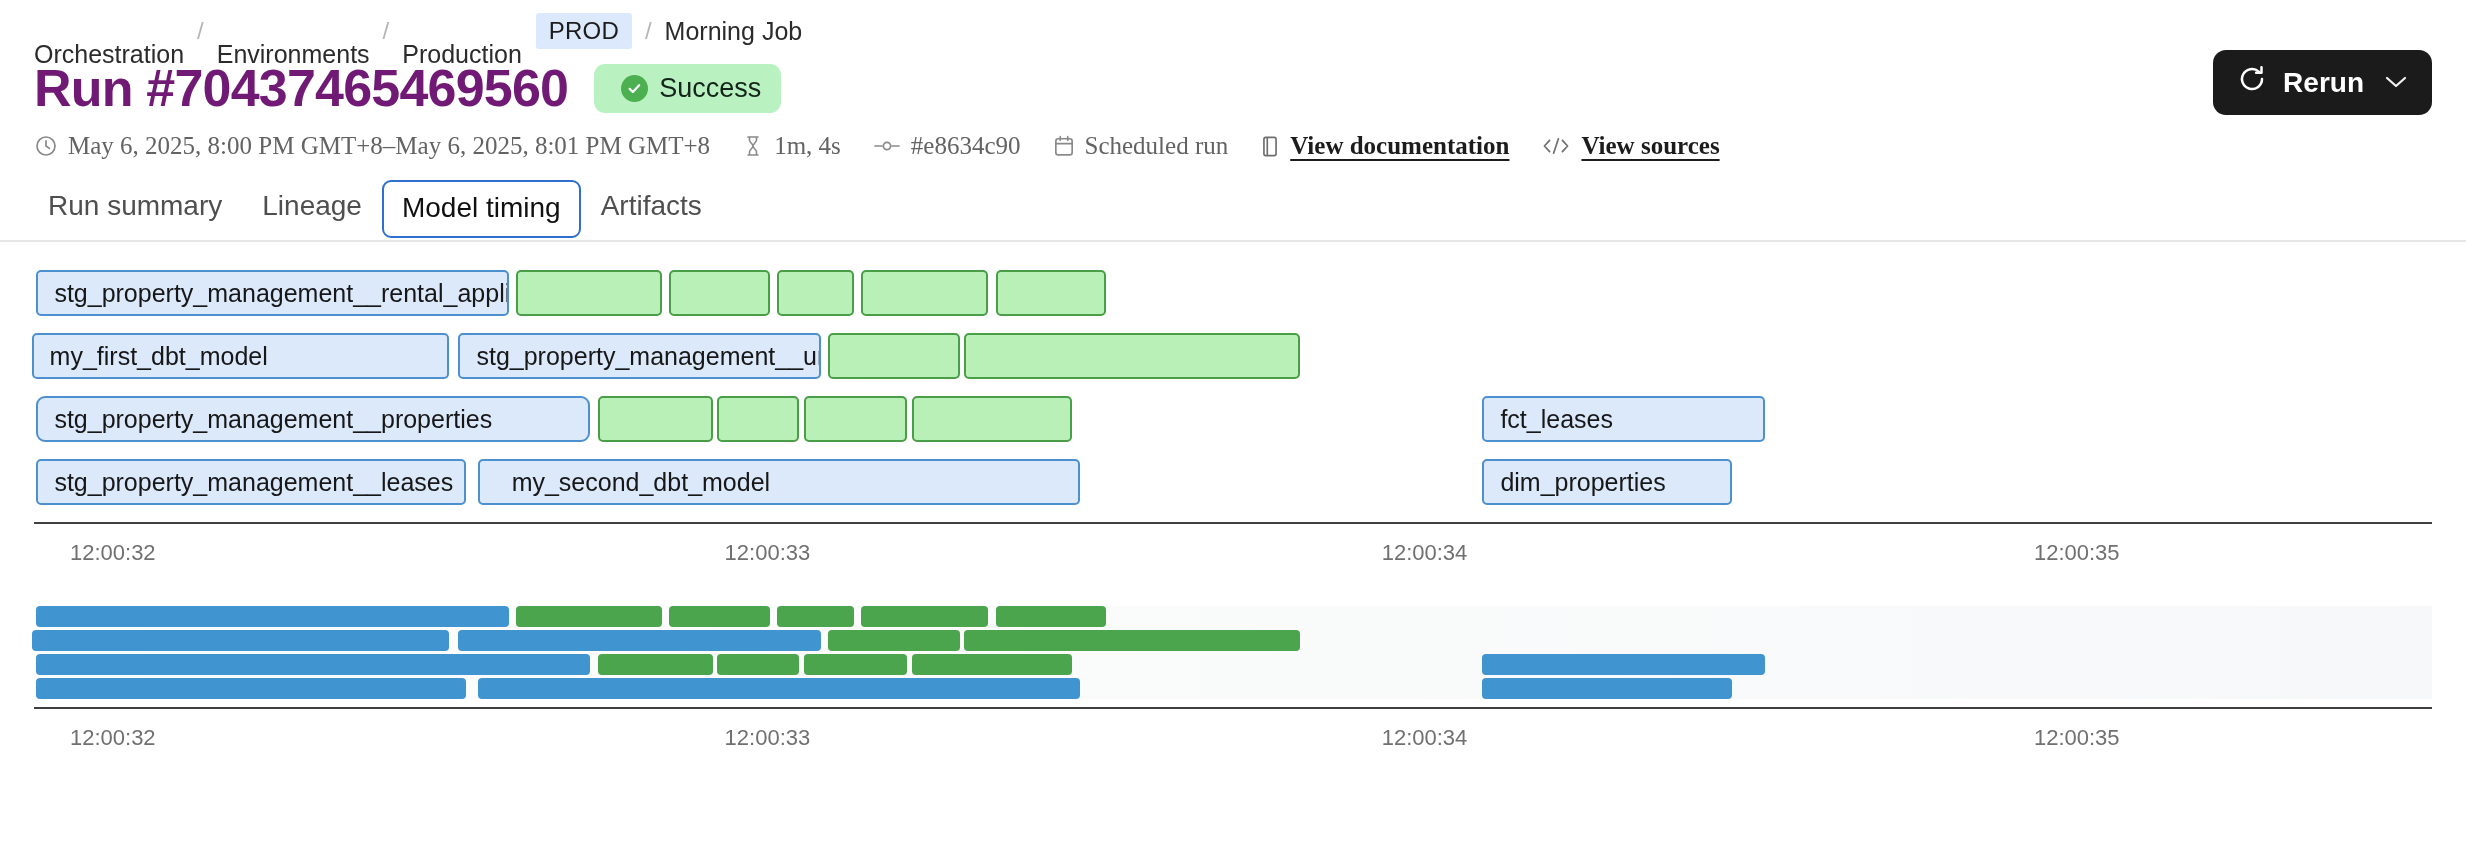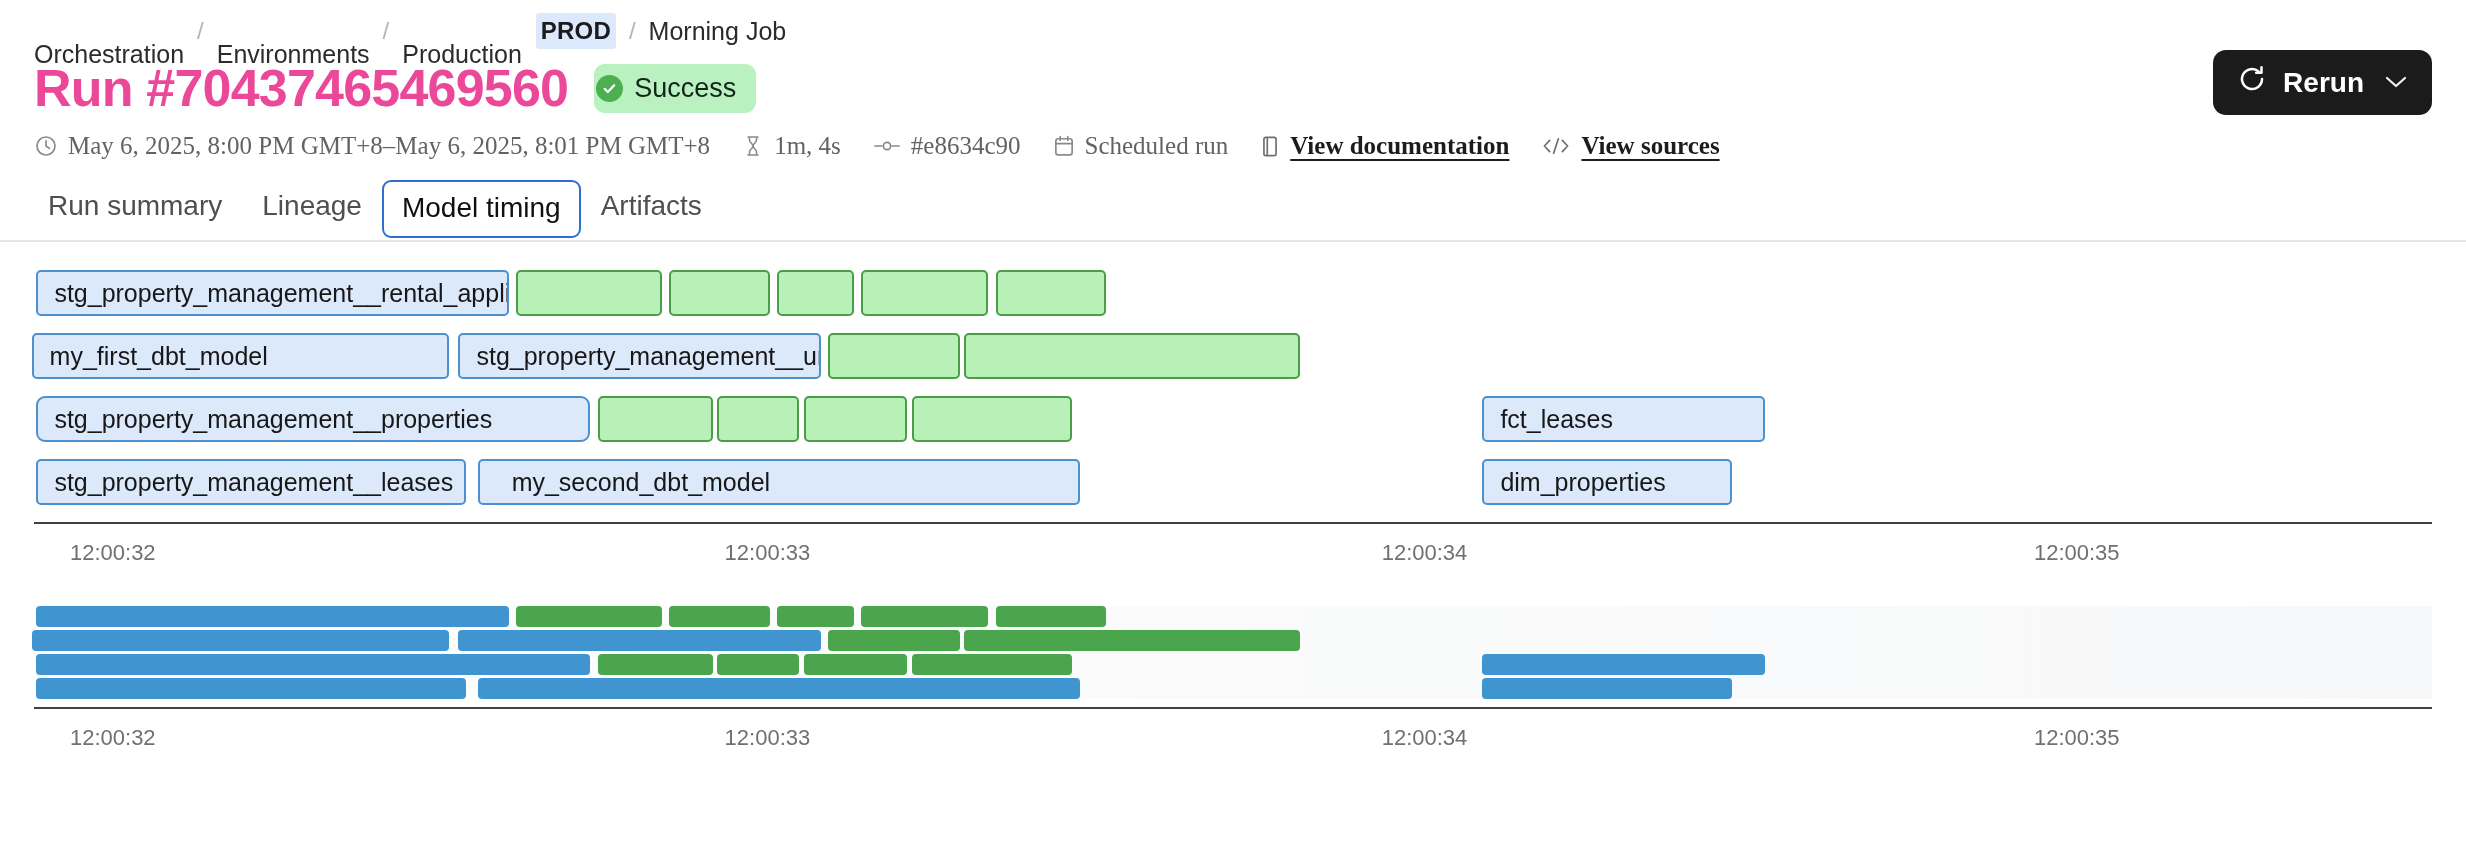--- a/index.html
+++ b/index.html
@@ -20,47 +20,47 @@
     color: #2b2b2b;
     height: 34px;
   }
   .crumb { white-space: nowrap; }
   .crumb-link { cursor: pointer; margin-top: 47px; }
   .crumb-sep { color: #b6b6b6; margin: 0 13px; font-size: 24px; }
   .crumb-badge {
     background: #dce8fb;
     color: #1c1c1c;
     border-radius: 3px;
-    padding: 4px 5px;
+    padding: 4px 13px;
     margin-left: 14px;
     font-size: 24px;
-    font-weight: 700;
+    font-weight: 400;
     letter-spacing: .2px;
   }
 
   
   .title-row {
     display: flex; align-items: center;
     padding: 28px 0 0 34px;
     gap: 26px;
     position: relative;
   }
   .page-title {
     font-size: 52px;
     font-weight: 700;
     letter-spacing: -0.8px;
     line-height: 1;
-    color: #ec4899;
+    color: #701a75;
     white-space: nowrap;
   }
   .status-badge {
     display: inline-flex; align-items: center; gap: 11px;
     background: #b9f2c0;
     border-radius: 11px;
-    padding: 9px 20px 9px 2px;
+    padding: 9px 20px 9px 27px;
     font-size: 27px;
     color: #14241a;
     white-space: nowrap;
   }
   .check-dot {
     width: 27px; height: 27px; border-radius: 50%;
     background: #4caf50;
     display: inline-flex; align-items: center; justify-content: center;
     flex: 0 0 auto;
   }

